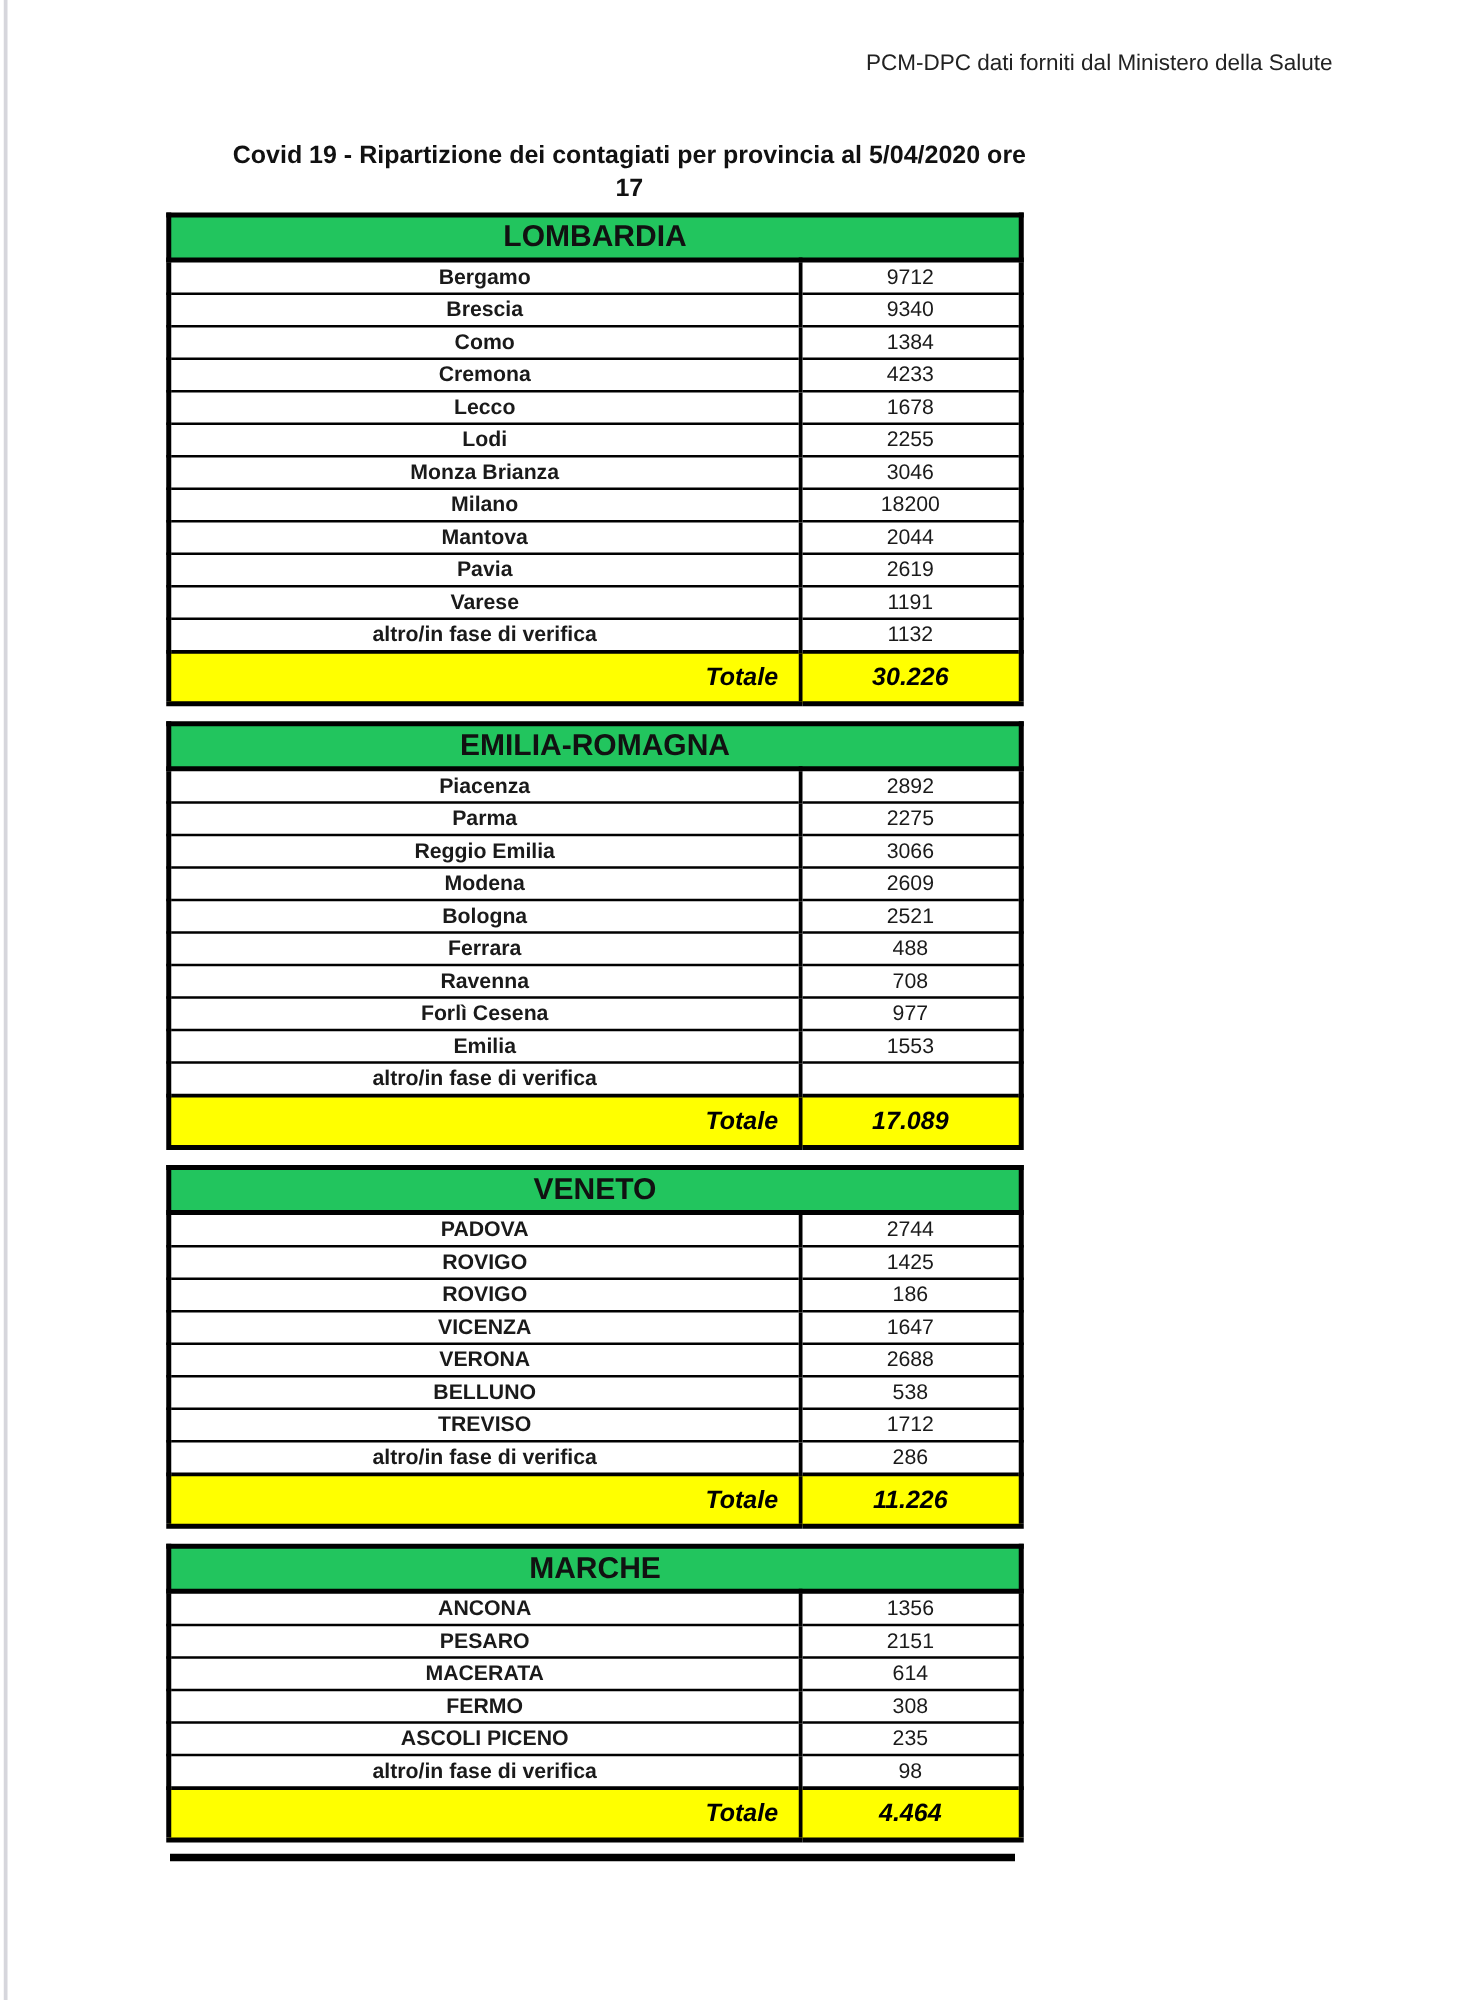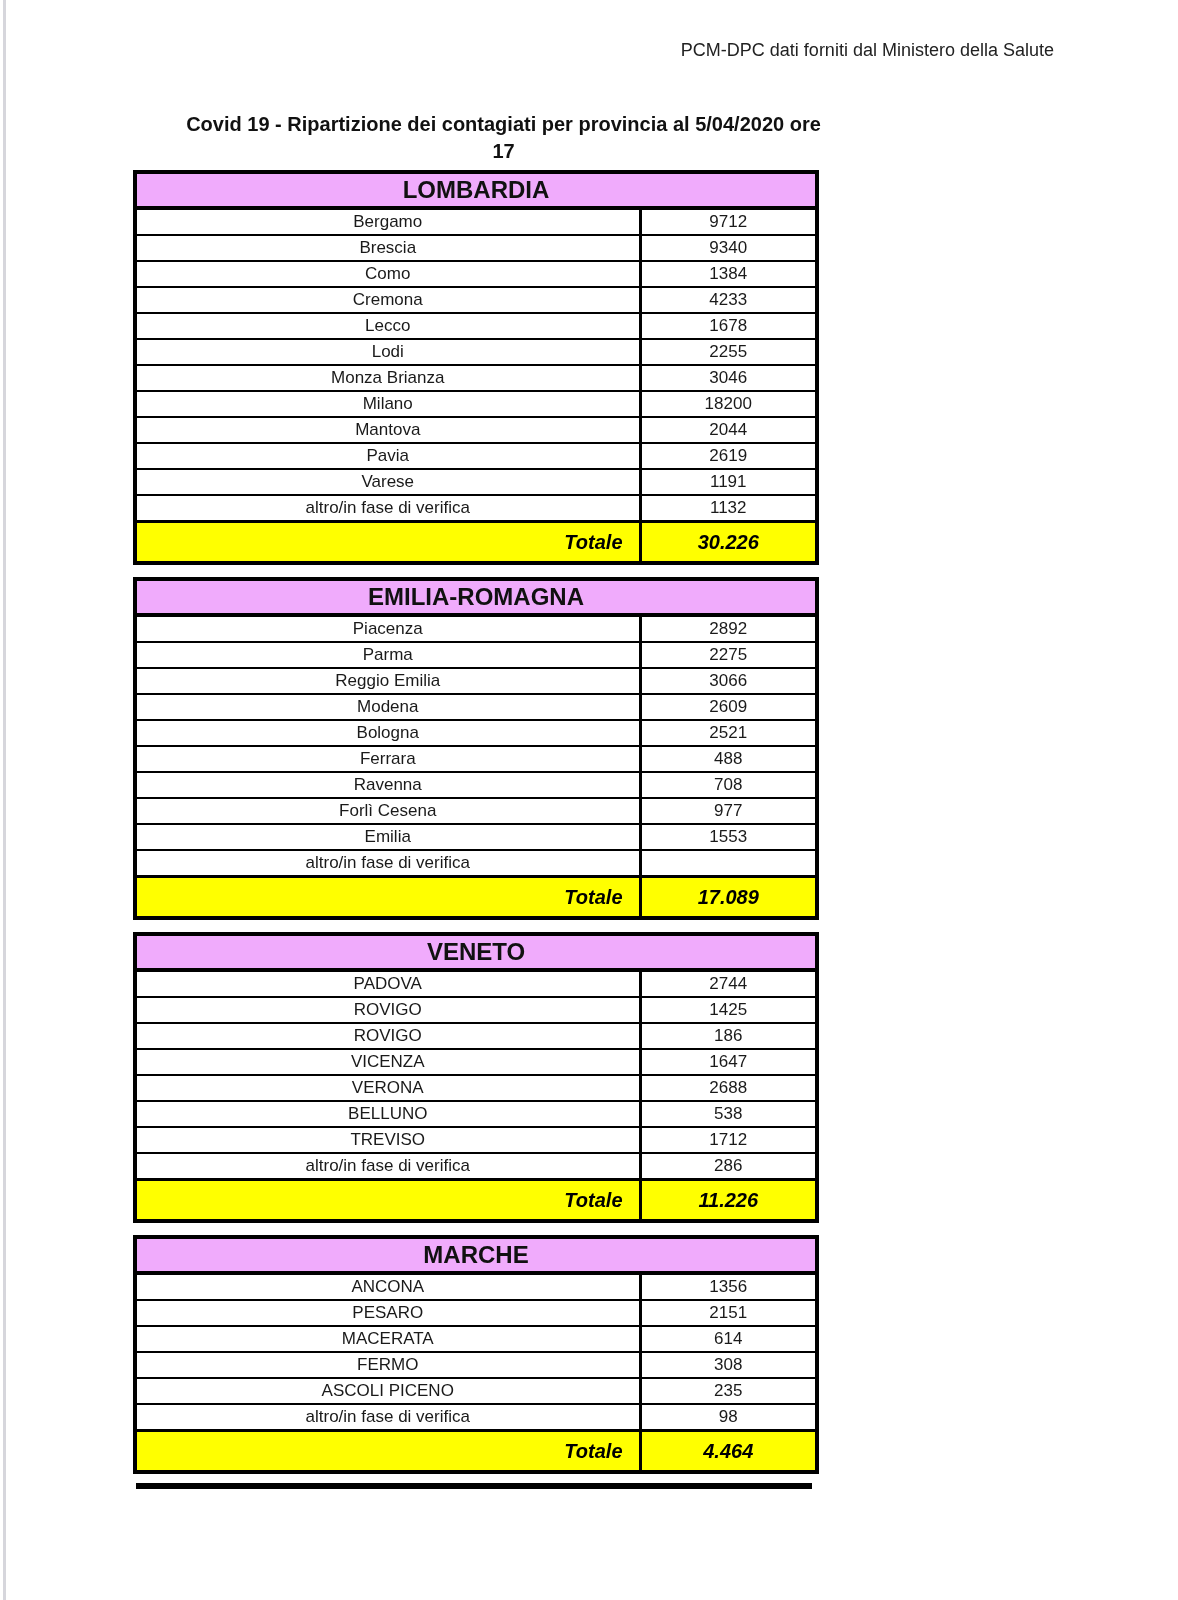--- a/index.html
+++ b/index.html
@@ -16,21 +16,21 @@
     position: absolute;
     left: 3px;
     top: 0;
     width: 3px;
     height: 1600px;
     background: #d6d6dc;
   }
   .source-note {
     position: absolute;
     top: 40px;
-    right: 124px;
+    right: 112px;
     font-size: 18px;
     color: #222222;
     white-space: nowrap;
   }
   .content {
     position: absolute;
     left: 133px;
     top: 111px;
     width: 741px;
   }
@@ -45,38 +45,38 @@
   table.region-table {
     border-collapse: collapse;
     table-layout: fixed;
     width: 682px;
     margin-bottom: 12px;
     border: 4px solid #000000;
   }
   col.c-province { width: 505px; }
   col.c-value   { width: 177px; }
   td.region-header {
-    background: #f0abfc;
+    background: #22c55e;
     border: 4px solid #000000;
     text-align: center;
     font-weight: bold;
     font-size: 24px;
     color: #111111;
     height: 32px;
     padding: 0;
   }
   tr.data-row td {
     border: 2px solid #000000;
     height: 24px;
     text-align: center;
     font-size: 17px;
     padding: 0;
     background: #ffffff;
   }
-  tr.data-row td.province-cell { border-right: 3px solid #000000; }
+  tr.data-row td.province-cell { border-right: 3px solid #000000; font-weight: bold; }
   tr.totale-row td {
     background: #ffff00;
     border: 3px solid #000000;
     border-bottom: 4px solid #000000;
     height: 38px;
     font-weight: bold;
     font-style: italic;
     font-size: 20px;
     color: #000000;
     padding: 0;

